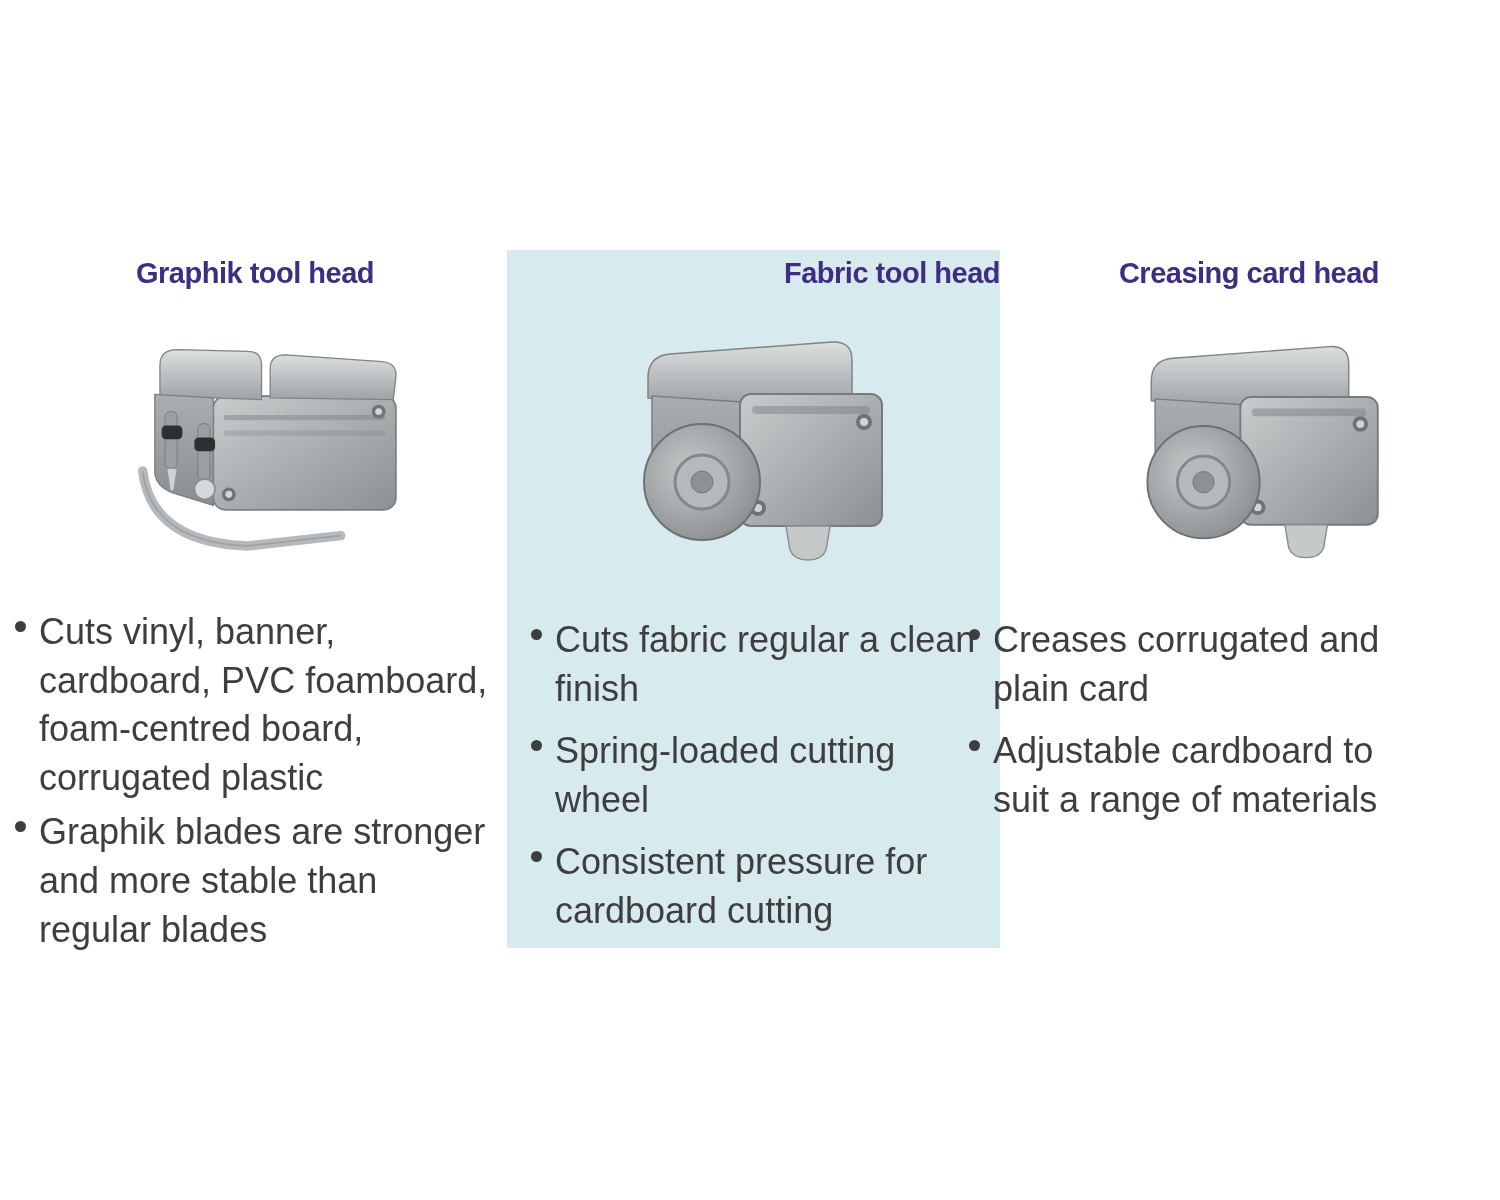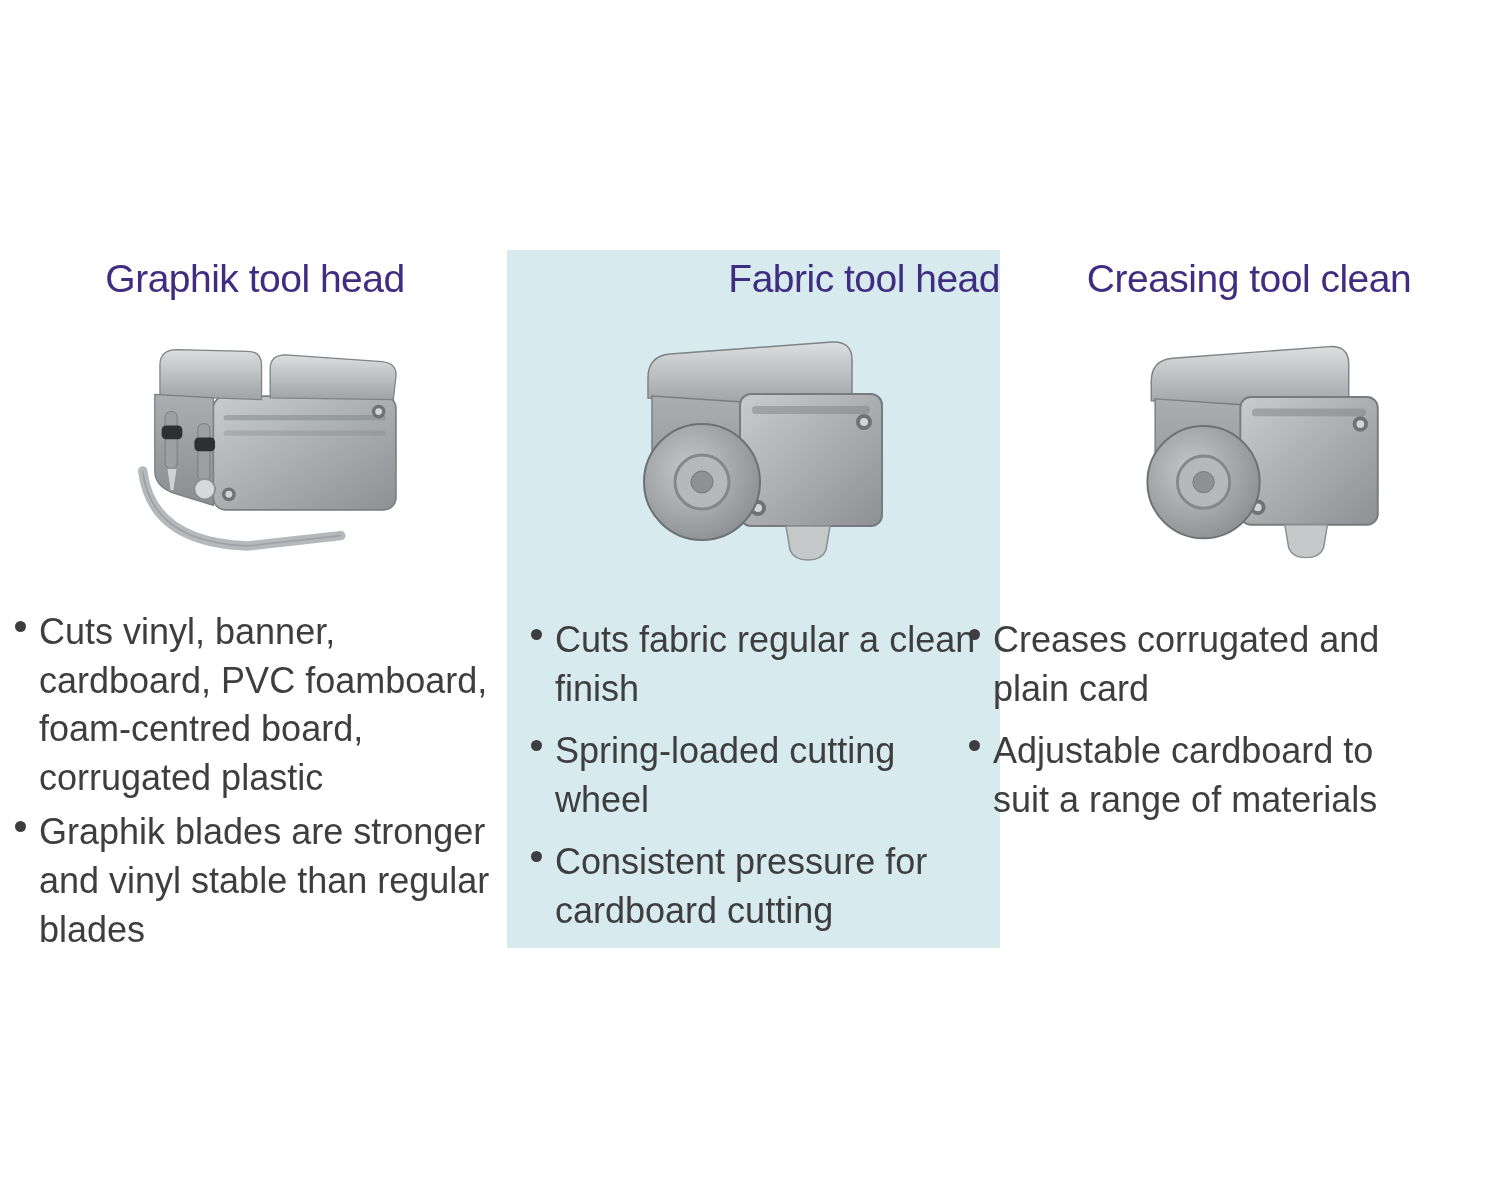--- a/index.html
+++ b/index.html
@@ -19,22 +19,22 @@
     position: absolute;
     left: 507px;
     top: 250px;
     width: 493px;
     height: 698px;
     background: #d7eaee;
   }
   .col-title {
     position: absolute;
     top: 258px;
-    font-size: 39px;
-    font-weight: normal;
+    font-size: 29px;
+    font-weight: bold;
     letter-spacing: -0.5px;
     color: #3e2d80;
     text-align: center;
     line-height: 1.1;
   }
   .col-title.c1 { left: 10px;   width: 490px; }
   .col-title.c2 { left: 508px;  width: 492px; text-align: right; }
   .col-title.c3 { left: 1008px; width: 482px; }
 
   .head-img {
@@ -130,21 +130,21 @@
       <path d="M66 162 L78 162 L74 188 L70 188 Z" fill="#cfd2d3" stroke="#8a8e90"></path>
 
       <rect x="102" y="110" width="14" height="66" rx="6" fill="#9ca0a2" stroke="#74787a"></rect>
       <rect x="98" y="126" width="24" height="16" rx="5" fill="#2e2f30"></rect>
       <circle cx="110" cy="186" r="12" fill="#d6d9da" stroke="#8a8e90" stroke-width="2"></circle>
     </svg>
   </div>
 
   <ul class="bullets c1">
     <li>Cuts vinyl, banner, cardboard, PVC foamboard, foam-centred board, corrugated plastic</li>
-    <li>Graphik blades are stronger and vinyl stable than regular blades</li>
+    <li>Graphik blades are stronger and more stable than regular blades</li>
   </ul>
 
   <div class="col-title c2">Fabric tool head</div>
 
   <div class="head-img c2">
     <svg viewBox="0 0 320 250">
 
       <path d="M58 48 Q58 26 80 24 L242 12 Q262 11 262 30 L262 64 L152 74 L58 68 Z" fill="url(#gTop)" stroke="#7f8385" stroke-width="1.5"></path>
 
       <path d="M62 66 L152 72 L152 190 L80 174 Q62 168 62 152 Z" fill="url(#gSide)" stroke="#7b7f81" stroke-width="1.5"></path>
@@ -163,21 +163,21 @@
       <path d="M196 196 L240 196 L236 220 Q232 230 218 230 Q204 230 200 220 Z" fill="#c6c9ca" stroke="#8a8e90" stroke-width="1.5"></path>
     </svg>
   </div>
 
   <ul class="bullets c2">
     <li>Cuts fabric regular a clean finish</li>
     <li>Spring-loaded cutting wheel</li>
     <li>Consistent pressure for cardboard cutting</li>
   </ul>
 
-  <div class="col-title c3">Creasing tool clean</div>
+  <div class="col-title c3">Creasing card head</div>
 
   <div class="head-img c3">
     <svg viewBox="0 0 320 250">
 
       <path d="M58 48 Q58 26 80 24 L242 12 Q262 11 262 30 L262 64 L152 74 L58 68 Z" fill="url(#gTop)" stroke="#7f8385" stroke-width="1.5"></path>
 
       <path d="M62 66 L152 72 L152 190 L80 174 Q62 168 62 152 Z" fill="url(#gSide)" stroke="#7b7f81" stroke-width="1.5"></path>
 
       <rect x="150" y="64" width="142" height="132" rx="11" fill="url(#gBody)" stroke="#777b7d" stroke-width="2"></rect>
       <rect x="162" y="76" width="118" height="8" rx="4" fill="#83878a" opacity="0.55"></rect>

